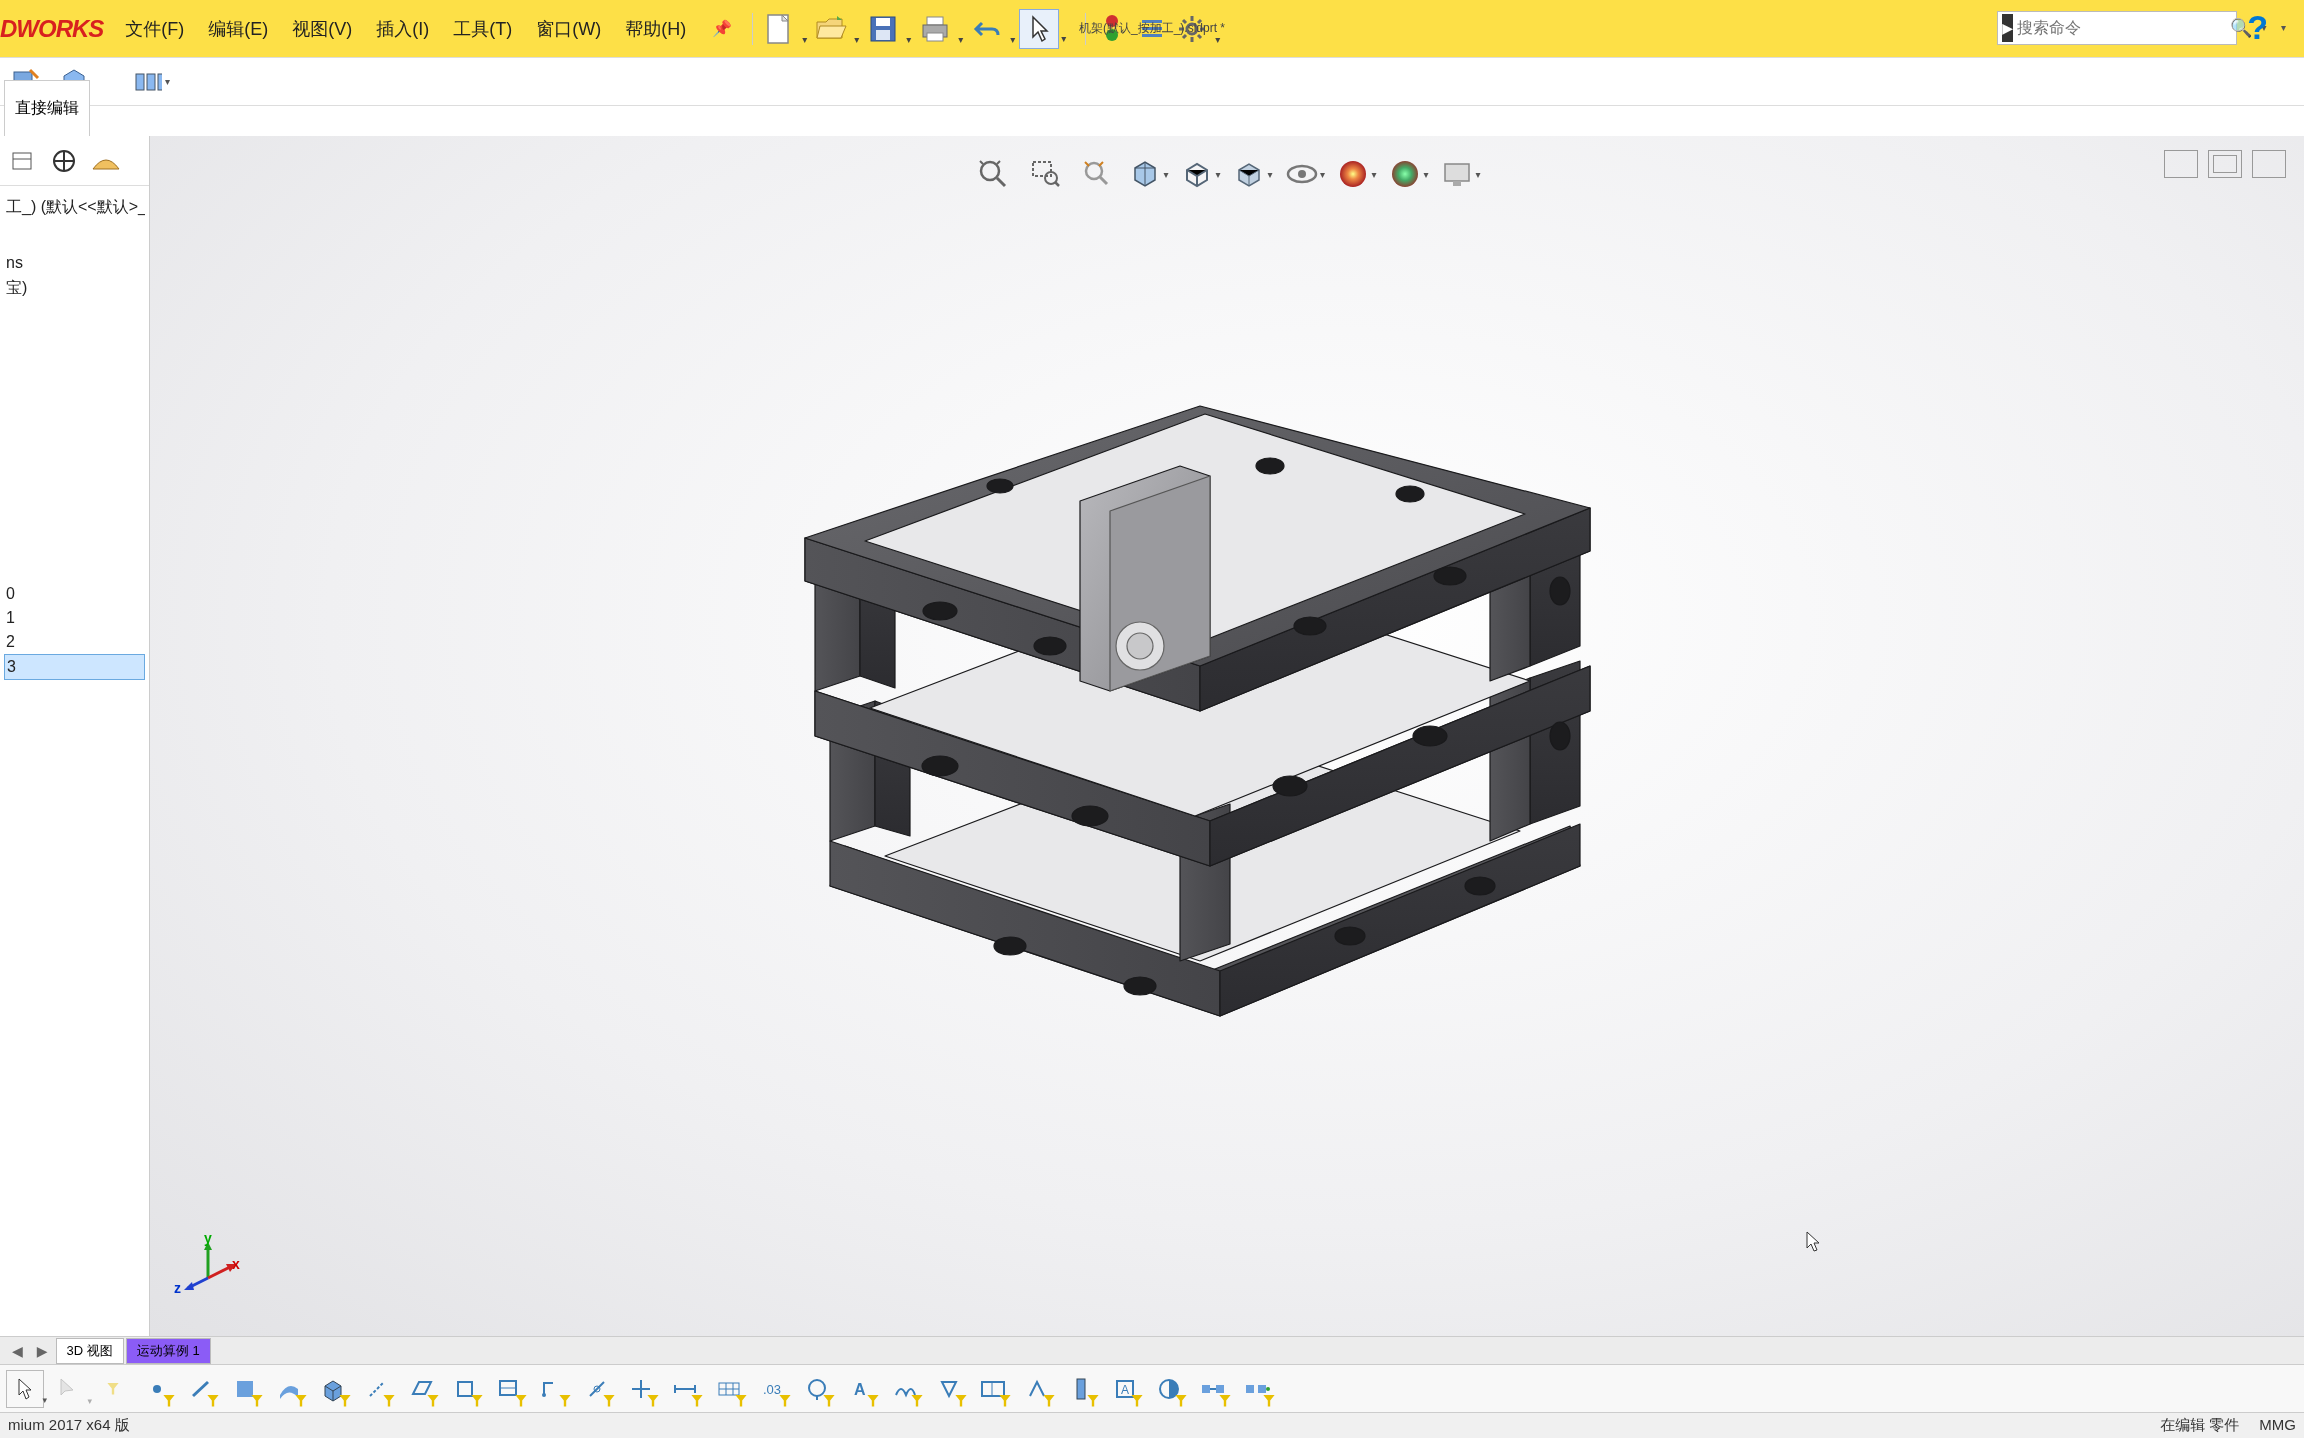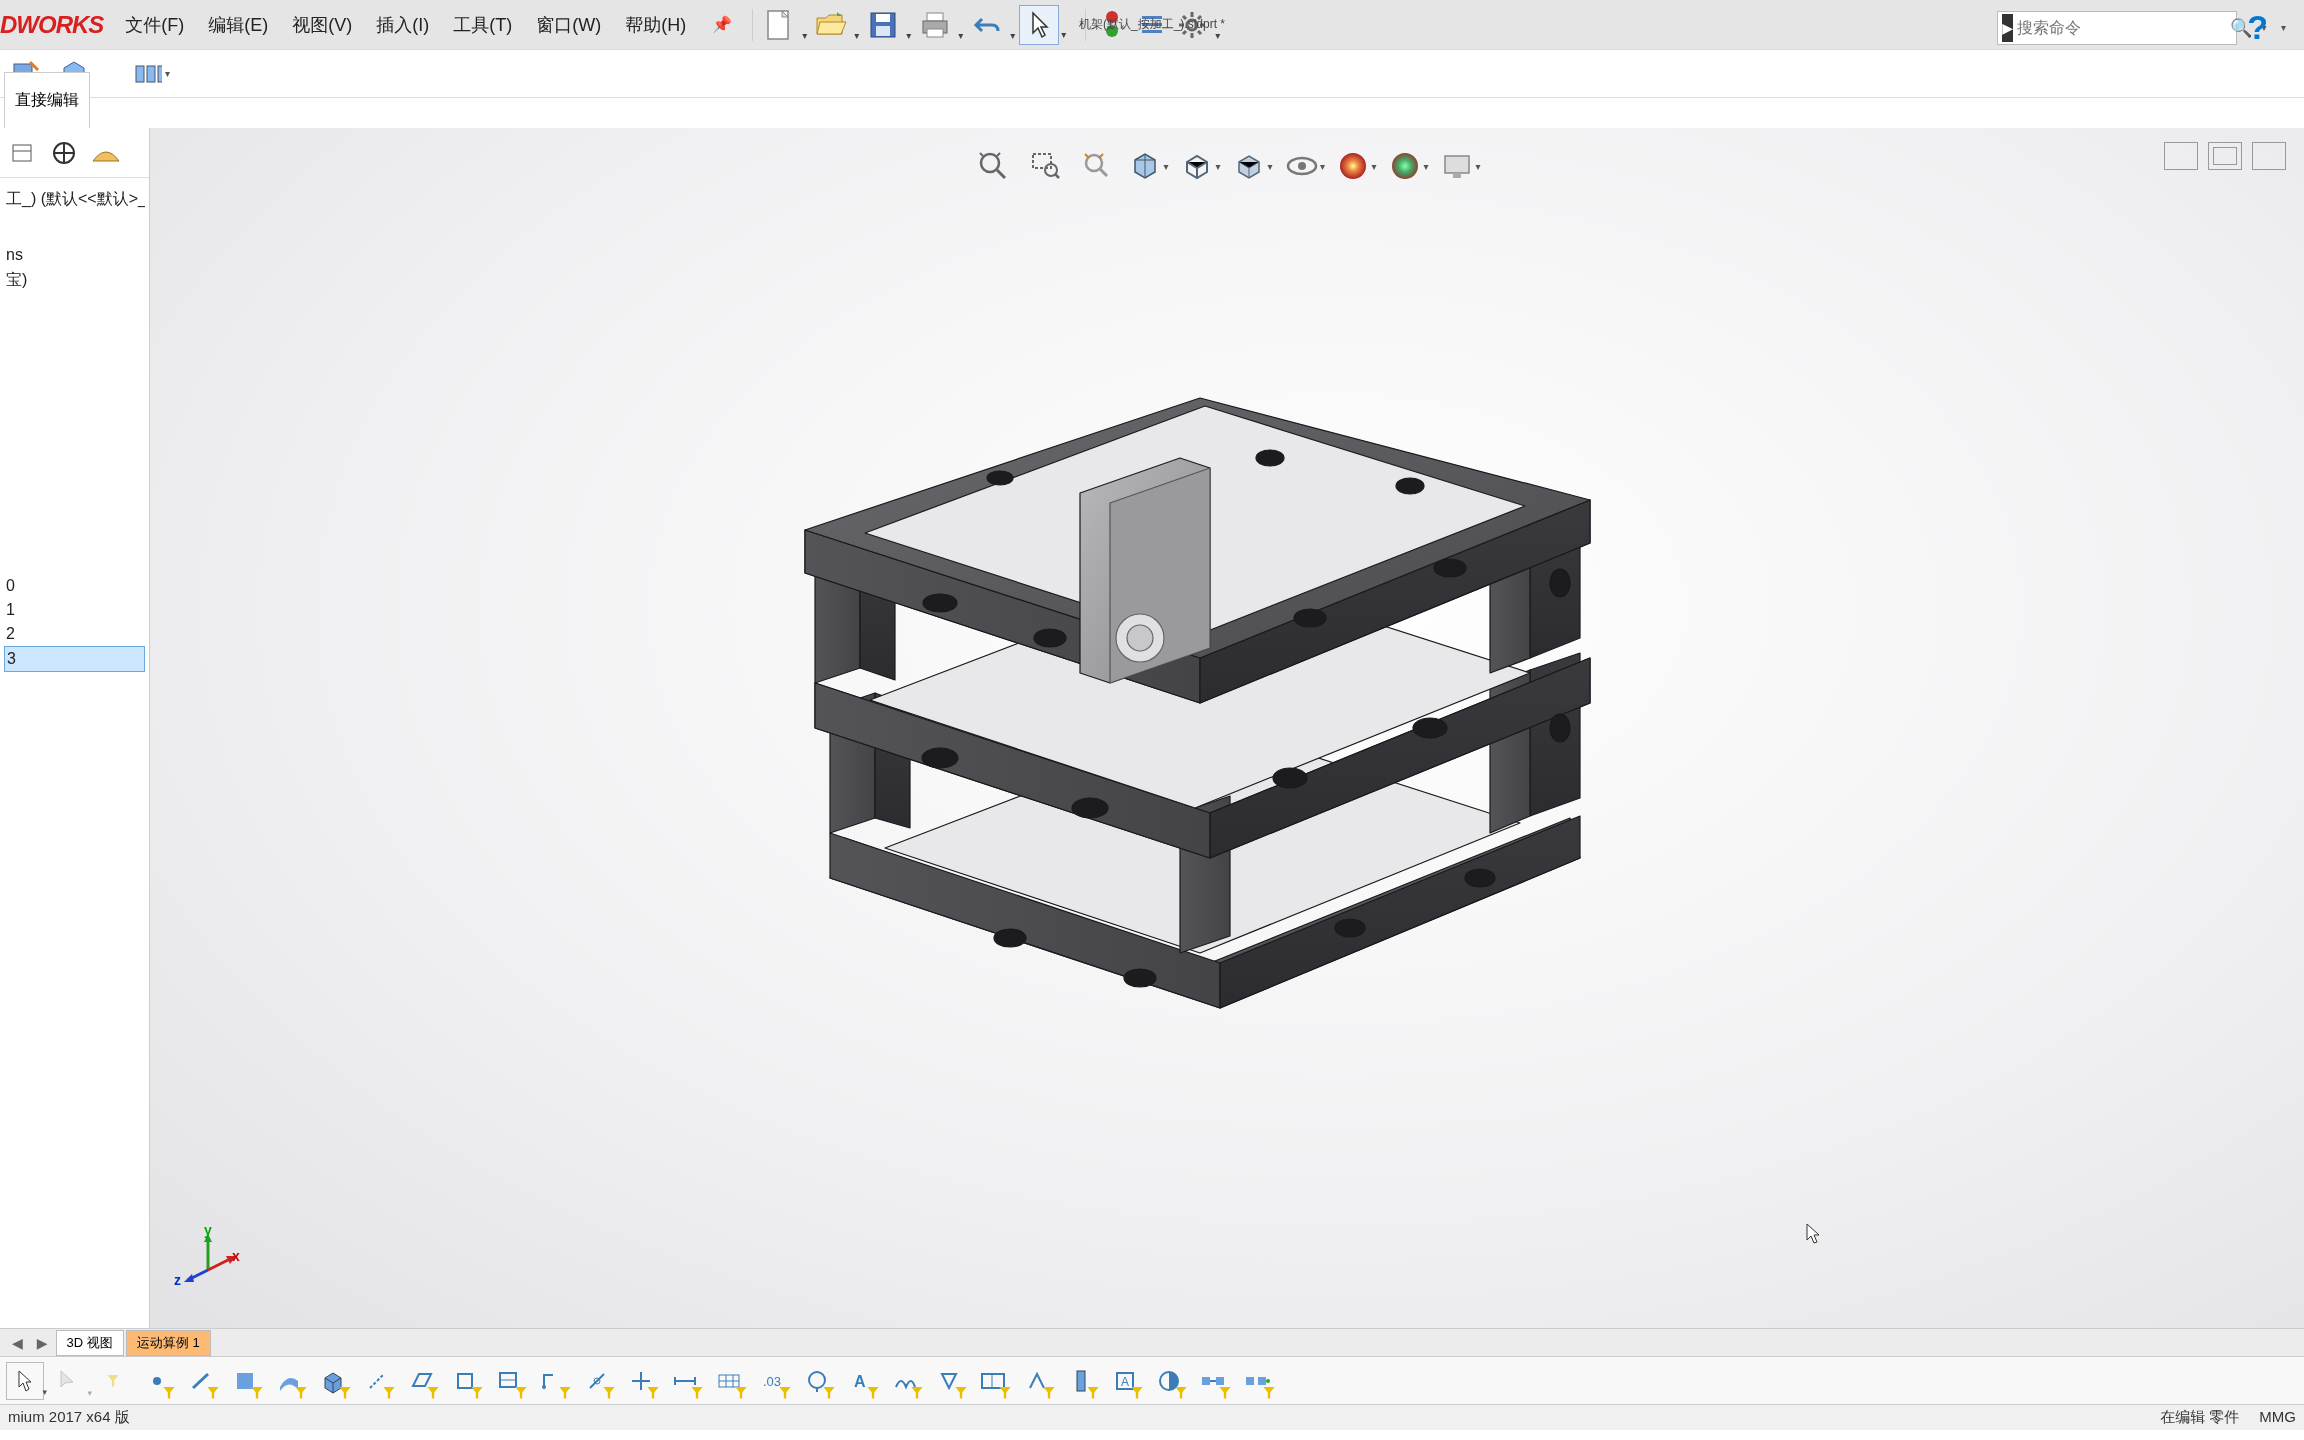--- a/index.html
+++ b/index.html
@@ -1,19 +1,19 @@
 <!DOCTYPE html>
 <html><head>
 <meta charset="utf-8">
 <style>
   * { margin: 0; padding: 0; box-sizing: border-box; font-family: "Microsoft YaHei", Arial, sans-serif; }
   body { width: 2304px; height: 1440px; background: #fff; overflow: hidden; font-size: 18px; }
 
   
-  .menubar { height: 50px; display: flex; align-items: center; background: #e5e5e5; border-bottom: 1px solid #ddd; }
+  .menubar { height: 58px; display: flex; align-items: center; background: #fde047; border-bottom: 1px solid #ddd; }
   .logo { color: #d8201f; font-weight: bold; font-size: 24px; padding: 0 10px 0 0; letter-spacing: -1px; font-style: italic;}
   .menu-item { padding: 0 12px; font-size: 18px; color: #222; cursor: pointer; }
   .pin { color: #777; font-size: 16px; padding: 0 14px; }
   .toolbar-sep { width: 1px; height: 32px; background: #ccc; margin: 0 6px; }
 
   
   .std-tool { width: 40px; height: 40px; display: inline-flex; align-items: center; justify-content: center; cursor: pointer; position: relative; }
   .std-tool.dd::after { content: "▾"; font-size: 10px; color: #444; position: absolute; right: -8px; bottom: 4px;}
   .doc-title { position: absolute; left: 50%; transform: translateX(-50%); font-size: 12px; color: #444; }
 
@@ -55,21 +55,21 @@
   .cursor-arrow { position:absolute; left:1655px; top:1095px; width:16px;height:22px; }
 
   
   .model { position:absolute; left: 560px; top: 210px; width: 950px; height: 800px; }
   .model svg { width:100%; height:100%; }
 
   
   .doc-tabs-wrap { height:28px; background:#ececec; border-top:1px solid #ccc; display:flex; align-items:center; padding-left:6px; gap:2px;}
   .doc-tabs-wrap .arrow { padding:0 6px; color:#666; cursor:pointer; font-size:14px;}
   .doc-tabs-wrap .dtab { padding: 3px 10px; font-size:13px; border:1px solid #bbb; background:#fff; cursor:pointer;}
-  .doc-tabs-wrap .dtab.inactive { background:#fdba74;}
+  .doc-tabs-wrap .dtab.inactive { background:#8b5cf6;}
   
   
   .sketch-bar { height:48px; background:#f8f8f8; border-top:1px solid #ccc; display:flex; align-items:center; padding-left:6px; gap:6px;}
   .sk { width:38px; height:38px; display:flex; align-items:center; justify-content:center; cursor:pointer; position:relative;}
   .sk.dd::after{content:"▾";font-size:9px;color:#555;position:absolute;right:-4px;bottom:2px;}
   .filter-y { width:12px;height:12px; background:#e8c000; display:inline-block; clip-path: polygon(0 0,100% 0,60% 50%,60% 100%,40% 100%,40% 50%);}
   
   
   .statusbar { height:26px; background:#f0f0f0; border-top:1px solid #ccc; display:flex; align-items:center; font-size:15px; color:#333; padding:0 8px; justify-content:space-between;}
   .statusbar .right { display:flex; gap:20px;justify-content:flex-end;}

